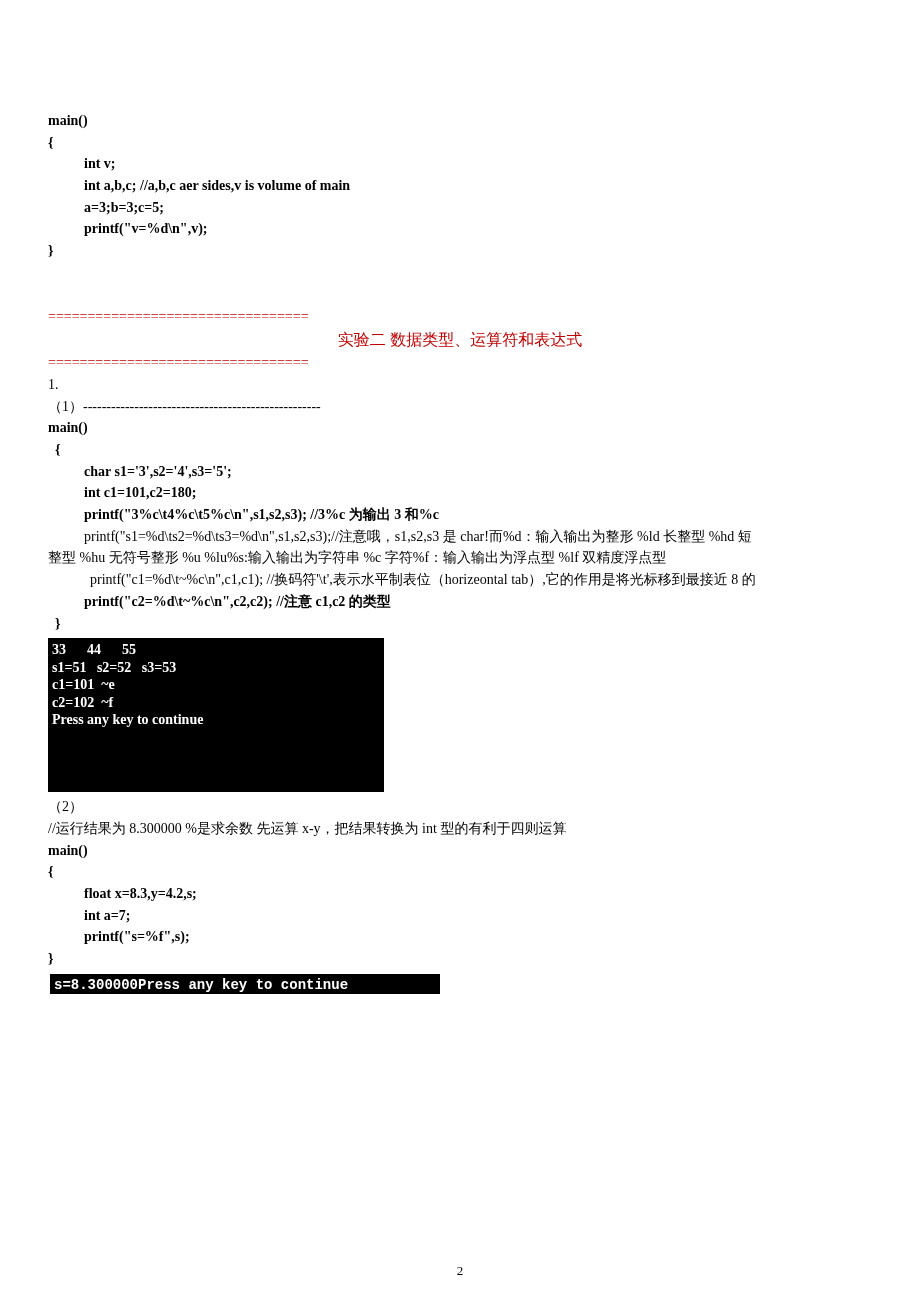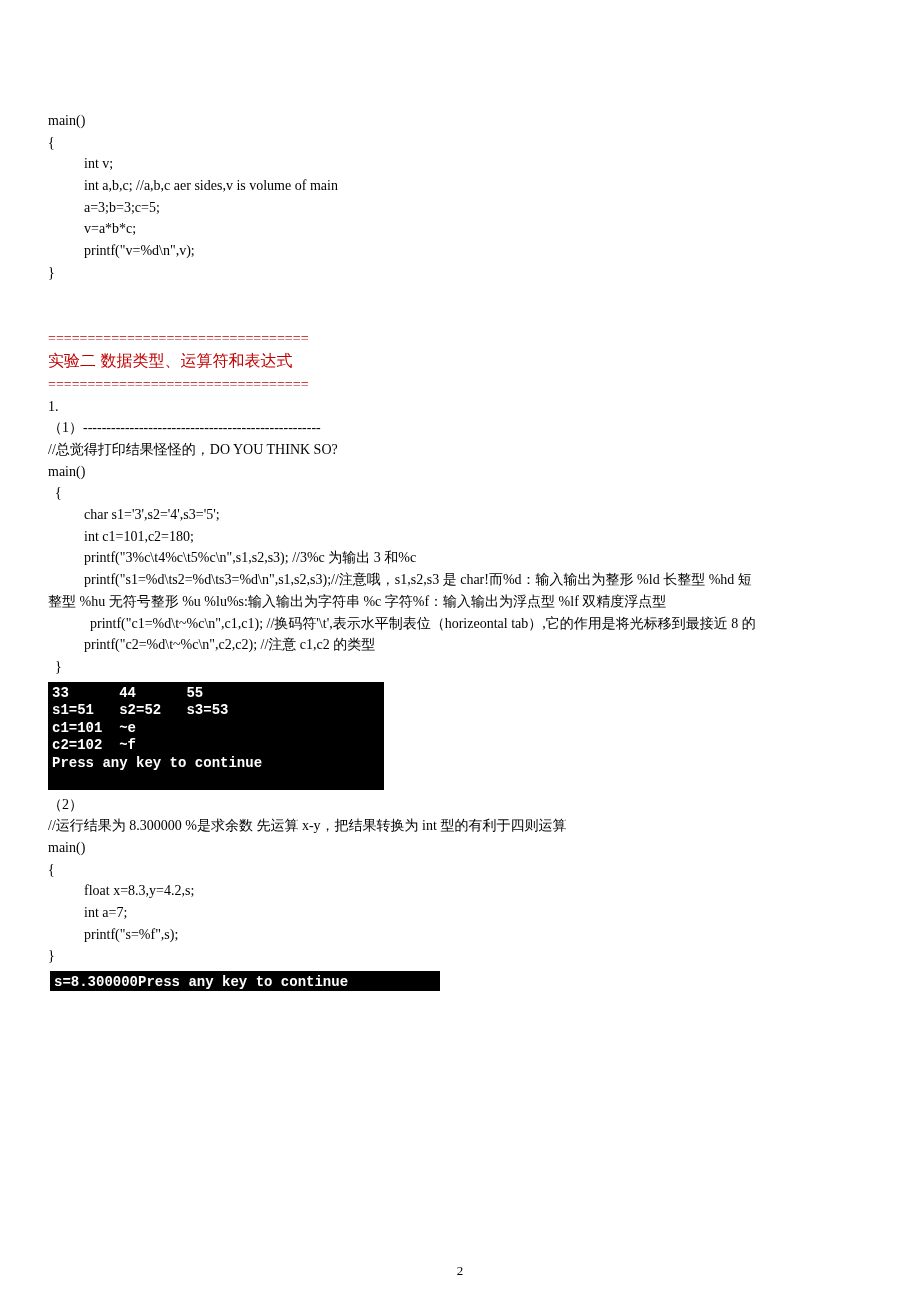--- a/index.html
+++ b/index.html
@@ -16,49 +16,51 @@
     min-height: 1302px;
     padding: 110px 48px 30px 48px;
     box-sizing: border-box;
     position: relative;
   }
   .code-line {
     white-space: pre;
     font-family: "Times New Roman", serif;
     margin: 0;
     line-height: 1.55;
+    font-weight: bold;
   }
   .indent1 { padding-left: 36px; }
   .sep-red {
     color: #c00000;
     font-family: "Times New Roman", serif;
     letter-spacing: 0;
     line-height: 1.55;
   }
   .title-red {
     color: #c00000;
     font-family: "SimHei", "Microsoft YaHei", sans-serif;
     font-size: 16px;
     line-height: 1.55;
+    text-align: center;
   }
   .normal { line-height: 1.55; }
   .console {
     background: #000;
     color: #fff;
     font-family: "Courier New", monospace;
     font-weight: bold;
     font-size: 14px;
     padding: 3px 4px 2px 4px;
     box-sizing: border-box;
     line-height: 1.25;
     white-space: pre;
     margin-top: 4px;
     margin-bottom: 4px;
   }
-  .console1 { width: 336px; height: 108px; }
+  .console1 { width: 336px; height: 154px; font-family: Liberation Serif, serif; }
   .console2 { width: 390px; height: 20px; margin-left: 2px; }
   .page-num {
     position: absolute;
     bottom: 20px;
     left: 0; right: 0;
     text-align: center;
     font-family: "Times New Roman", serif;
     font-size: 13px;
   }
   .mix { font-family: "Times New Roman","SimSun", serif; }
@@ -68,37 +70,35 @@
 <body>
 
 <div class="page">
 
   <div>
     <div class="code-line">main()</div>
     <div class="code-line">{</div>
     <div class="code-line indent1">int v;</div>
     <div class="code-line indent1">int a,b,c; //a,b,c aer sides,v is volume of main</div>
     <div class="code-line indent1">a=3;b=3;c=5;</div>
-    <div class="code-line indent1">v=a*b*c;</div>
     <div class="code-line indent1">printf("v=%d\n",v);</div>
     <div class="code-line">}</div>
   </div>
 
   <div class="spacer"></div>
   <div class="spacer"></div>
 
   <div class="sep-red">=================================</div>
   <div class="title-red">实验二 数据类型、运算符和表达式</div>
   <div class="sep-red">=================================</div>
 
   <div class="normal">1.</div>
   <div class="normal mix">
     <span>（1）</span><span>---------------------------------------------------</span>
   </div>
-  <div class="normal mix">//总觉得打印结果怪怪的，DO YOU THINK SO?</div>
   <div class="code-line">main()</div>
   <div class="code-line">  {</div>
   <div class="code-line indent1 mix">char s1='3',s2='4',s3='5';</div>
   <div class="code-line indent1 mix">int c1=101,c2=180;</div>
   <div class="code-line indent1 mix">printf("3%c\t4%c\t5%c\n",s1,s2,s3); //3%c 为输出 3 和%c</div>
   <div class="normal mix" style="padding-left:36px;text-align:justify;">printf("s1=%d\ts2=%d\ts3=%d\n",s1,s2,s3);//注意哦，s1,s2,s3 是 char!而%d：输入输出为整形  %ld 长整型  %hd 短</div>
   <div class="normal mix">整型  %hu 无符号整形  %u %lu%s:输入输出为字符串  %c 字符%f：输入输出为浮点型  %lf 双精度浮点型</div>
   <div class="normal mix" style="padding-left:42px;text-align:justify;">printf("c1=%d\t~%c\n",c1,c1); //换码符'\t',表示水平制表位（horizeontal tab）,它的作用是将光标移到最接近 8 的</div>
   <div class="code-line indent1 mix">printf("c2=%d\t~%c\n",c2,c2); //注意 c1,c2 的类型</div>
   <div class="code-line">  }</div>

